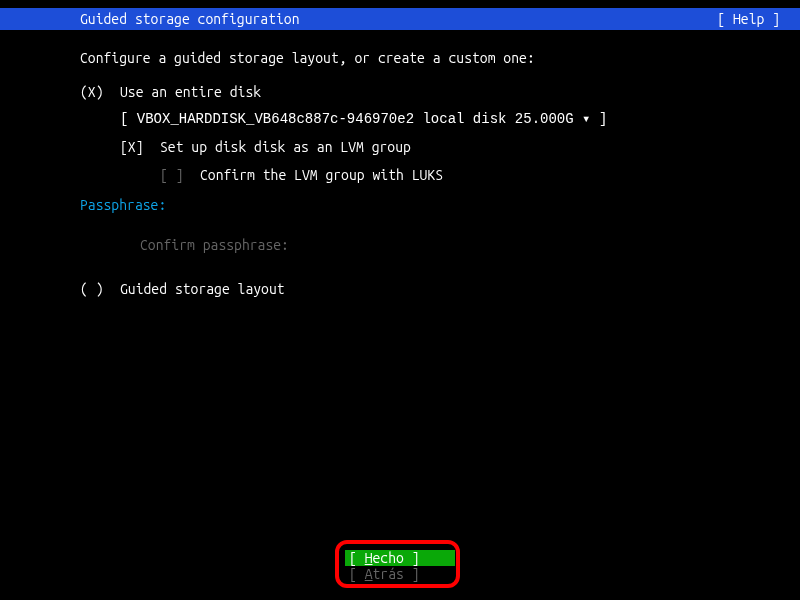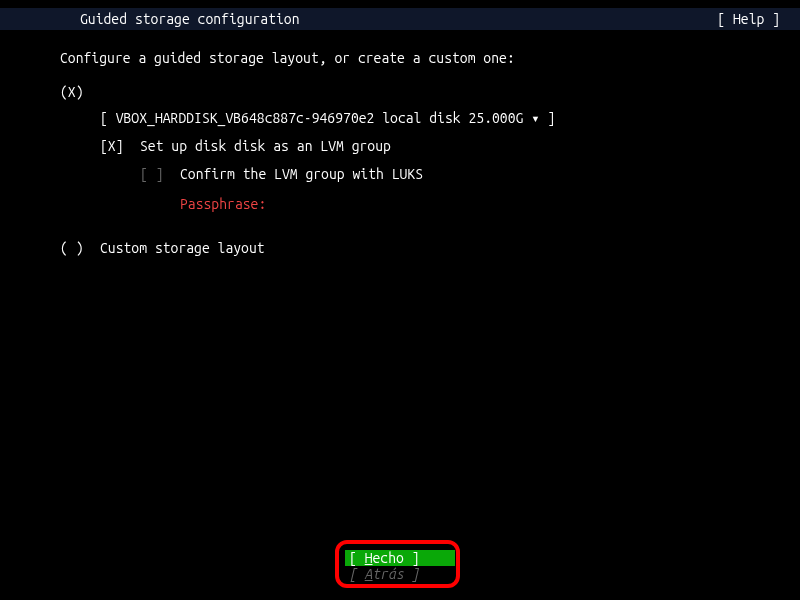--- a/index.html
+++ b/index.html
@@ -11,66 +11,66 @@
       width: 800px;
       height: 600px;
       background: #000000;
       font-family: 'Ubuntu Mono', 'DejaVu Sans Mono', monospace;
       font-size: 14px;
       color: #ffffff;
       overflow: hidden;
       position: relative;
     }
     .header-bar {
-      background: #0f172a;
+      background: #1d4ed8;
       height: 22px;
       display: flex;
       justify-content: space-between;
       align-items: center;
       padding: 0 20px 0 80px;
       color: #ffffff;
       margin-top: 8px;
     }
     .content {
-      padding: 20px 60px;
+      padding: 20px 80px;
     }
     .prompt-line {
       margin-bottom: 18px;
     }
     .option-row {
       display: flex;
       margin-bottom: 10px;
     }
     .radio-mark {
       width: 40px;
     }
     .sub-row {
       margin-left: 40px;
       margin-bottom: 12px;
+      font-family: Liberation Mono, monospace;
     }
     .sub-sub-row {
       margin-left: 40px;
       display: flex;
       margin-bottom: 12px;
     }
     .checkbox-mark {
       width: 40px;
     }
     .sub-sub-sub-row {
       margin-left: 80px;
       display: flex;
       margin-bottom: 14px;
     }
     .dimmed {
       color: #666666;
     }
     .pass-label-row {
-      margin-left: 120px;
       margin-bottom: 24px;
-      color: #ef4444;
+      color: #0ea5e9;
     }
     .pass-label-row2 {
       margin-left: 60px;
       margin-bottom: 24px;
       color: #666666;
     }
     .custom-row {
       display: flex;
       margin-top: 28px;
     }
@@ -87,21 +87,20 @@
       width: 110px;
       text-align: left;
       padding: 0 4px;
     }
     .button-done {
       background: #0aa808;
       color: #ffffff;
     }
     .button-back {
       color: #666666;
-      font-style: italic;
     }
     .highlight-ring {
       position: absolute;
       bottom: 12px;
       left: 335px;
       width: 125px;
       height: 48px;
       border: 4px solid #ff0000;
       border-radius: 12px;
       pointer-events: none;
@@ -116,42 +115,44 @@
 <div class="header-bar">
   <span>Guided storage configuration</span>
   <span>[ Help ]</span>
 </div>
 
 <div class="content">
   <div class="prompt-line">Configure a guided storage layout, or create a custom one:</div>
 
   <div class="option-row">
     <span class="radio-mark">(X)</span>
+    <span>Use an entire disk</span>
   </div>
 
   <div class="sub-row">
     <span>[ VBOX_HARDDISK_VB648c887c-946970e2 local disk 25.000G ▾ ]</span>
   </div>
 
   <div class="sub-sub-row">
     <span class="checkbox-mark">[X]</span>
     <span>Set up disk disk as an LVM group</span>
   </div>
 
   <div class="sub-sub-sub-row">
     <span class="checkbox-mark dimmed">[ ]</span>
     <span>Confirm the LVM group with LUKS</span>
   </div>
 
   <div class="pass-label-row">Passphrase:</div>
 
+  <div class="pass-label-row2">Confirm passphrase:</div>
 
   <div class="custom-row">
     <span class="radio-mark">( )</span>
-    <span>Custom storage layout</span>
+    <span>Guided storage layout</span>
   </div>
 </div>
 
 <div class="footer">
   <div class="button button-done">
     <span>[ </span><span class="underline">H</span><span>echo</span><span>      ]</span>
   </div>
   <div class="button button-back">
     <span>[ </span><span class="underline">A</span><span>trás</span><span>      ]</span>
   </div>

